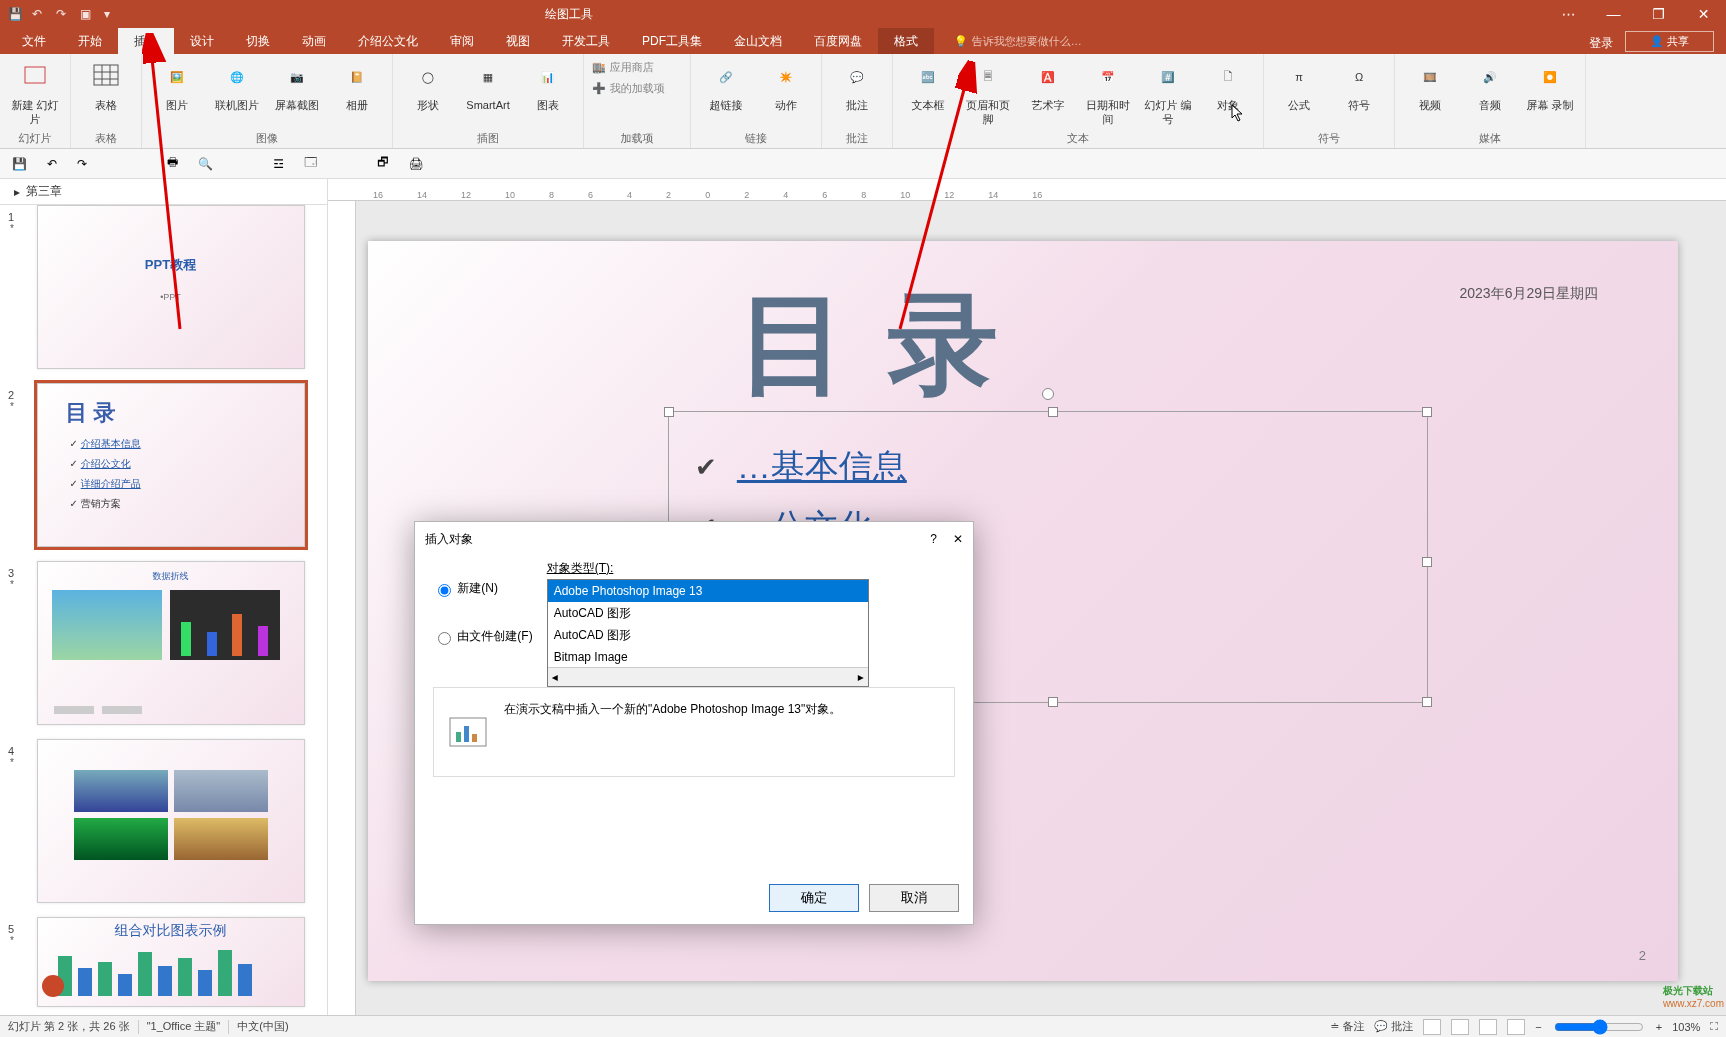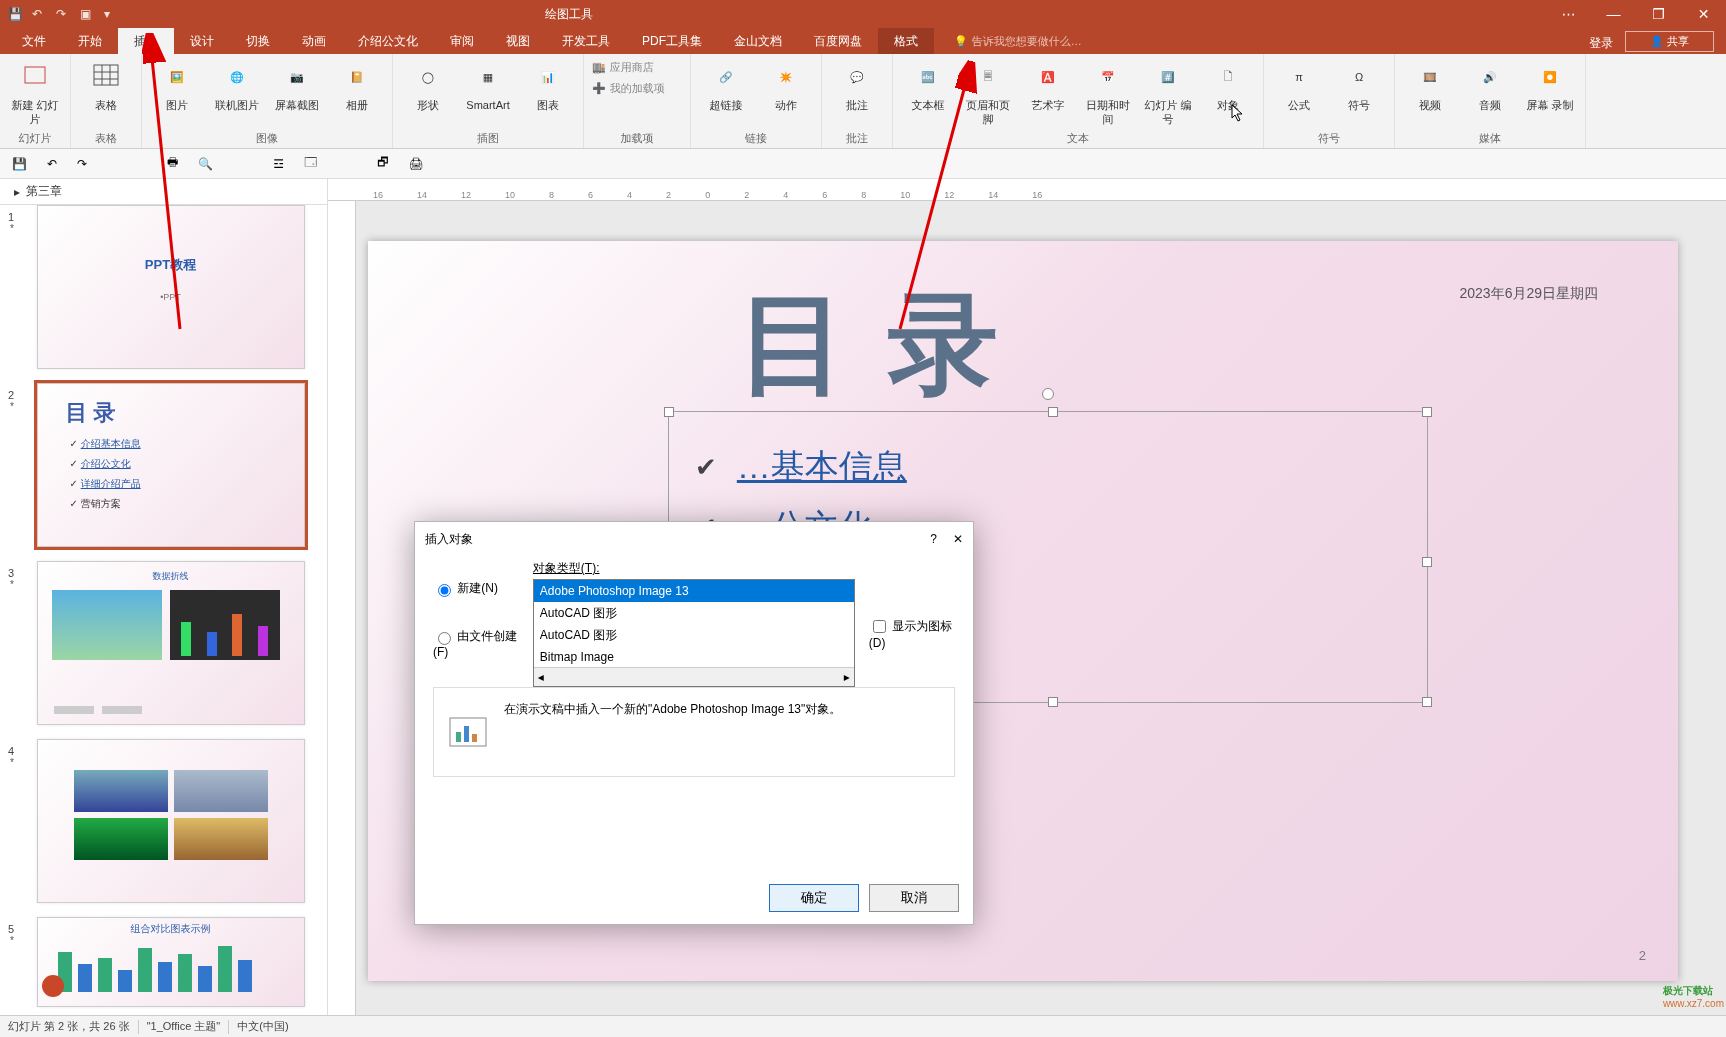--- a/index.html
+++ b/index.html
@@ -406,21 +406,21 @@
         </div>
       </div>
     </div>
 
     <div class="thumb-row">
       <div>
             <div class="thumb-num">5</div>
             <div class="thumb-star">*</div>
           </div>
       <div class="thumb" style="height:90px; overflow:hidden;">
-        <div style="text-align:center; font-size:10px; color:#2a5dab; padding-top:4px;">组合对比图表示例</div>
+        <div style="text-align:center; font-size:14px; color:#2a5dab; padding-top:4px;">组合对比图表示例</div>
         <div style="display:flex; align-items:flex-end; gap:6px; height:56px; padding:0 20px;">
           <div style="width:14px;height:40px;background:#3a7;"></div>
               <div style="width:14px;height:28px;background:#37c;"></div>
           <div style="width:14px;height:34px;background:#3a7;"></div>
               <div style="width:14px;height:22px;background:#37c;"></div>
           <div style="width:14px;height:44px;background:#3a7;"></div>
               <div style="width:14px;height:30px;background:#37c;"></div>
           <div style="width:14px;height:38px;background:#3a7;"></div>
               <div style="width:14px;height:26px;background:#37c;"></div>
           <div style="width:14px;height:46px;background:#3a7;"></div>
@@ -522,23 +522,20 @@
             <div>Bitmap Image</div>
 
           </div>
           <div class="hscroll">
               <span style="margin-left:4px;">◂</span>
               <span style="flex:1"></span>
               <span style="margin-right:4px;">▸</span>
             </div>
         </div>
       </div>
-      <div class="ck-row" style="margin-top:20px;">
-        <label><input type="checkbox" style=""> <span>显示为图标(D)</span></label>
-      </div>
     </div>
     <div class="desc-box">
       <div style="display:flex; align-items:center;">
         <svg width="40" height="36">
             <rect x="2" y="4" width="36" height="28" fill="none" stroke="#888"></rect>
             <rect x="8" y="18" width="5" height="10" fill="#4a8"></rect>
             <rect x="16" y="12" width="5" height="16" fill="#48c"></rect>
             <rect x="24" y="20" width="5" height="8" fill="#c84"></rect>
           </svg>
       </div>
@@ -555,13 +552,26 @@
     <div style="color:#d07030;">www.xz7.com</div>
   </div>
 </div>
 
 <div class="status">
   <span>幻灯片 第 2 张，共 26 张</span>
   <div class="sep"></div>
   <span>"1_Office 主题"</span>
   <div class="sep"></div>
   <span>中文(中国)</span>
+  <div class="right">
+    <span>≐ <span>备注</span></span>
+    <span>💬 <span>批注</span></span>
+    <span class="view-btn"></span>
+    <span class="view-btn"></span>
+    <span class="view-btn"></span>
+    <span class="view-btn"></span>
+    <span>−</span>
+    <input type="range" min="0" max="100" value="52" style="width: 90px;">
+    <span>+</span>
+    <span>103%</span>
+    <span>⛶</span>
+  </div>
 </div>
 
 </body></html>

